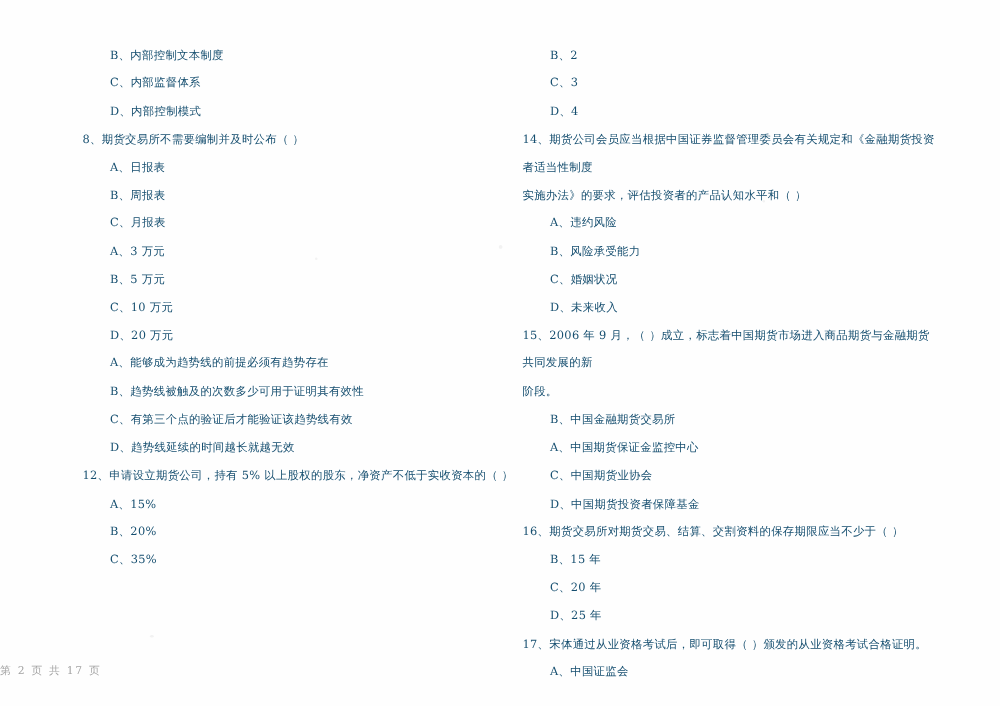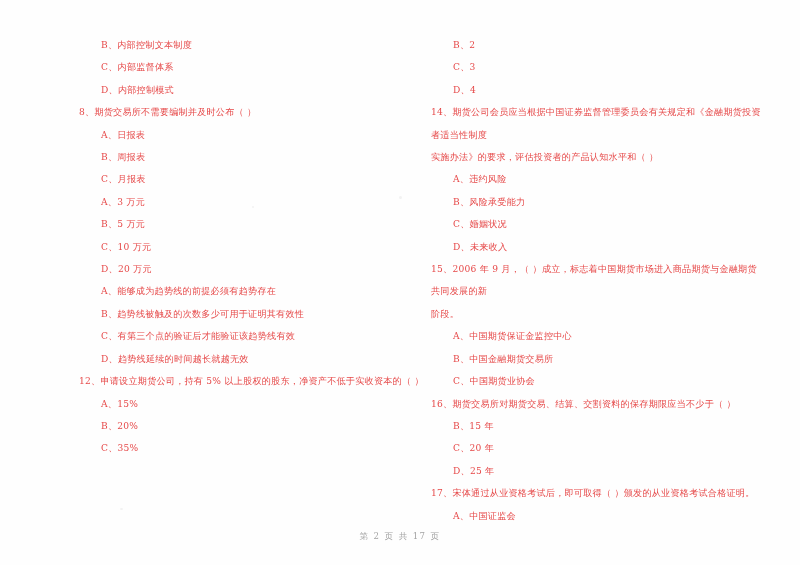--- a/index.html
+++ b/index.html
@@ -18,24 +18,23 @@
   
   .page {
     position: absolute;
     inset: 0;
     background: #fefefe;
   }
 
   .scan-layer {
     position: absolute;
     inset: 0;
-    color: #ef4444;
+    color: #0c4a6e;
     -webkit-font-smoothing: antialiased;
     filter: blur(0.22px) contrast(0.92);
-    margin-left: 13px;
   }
 
   .column {
     position: absolute;
     top: 34px;
     width: 330px;
     font-size: 9.1px;
     line-height: 22.4px;
   }
   .column.left  { left: 66px; }
@@ -64,21 +63,21 @@
     padding-left: 22px;
     letter-spacing: 0.25px;
     white-space: nowrap;
   }
 
   .footer {
     position: absolute;
     left: 0;
     right: 0;
     top: 531px;
-    text-align: center;
+    text-align: left;
     font-size: 8.6px;
     color: #a3a3a3;
     letter-spacing: 1.4px;
     filter: blur(0.25px);
   }
 
   
   .speck {
     position: absolute;
     background: #f2f2f2;
@@ -118,23 +117,24 @@
     <div class="column right">
         <div class="opt">B、2</div>
         <div class="opt">C、3</div>
         <div class="opt">D、4</div>
         <div class="stem wrap"><span>14、期货公司会员应当根据中国证券监督管理委员会有关规定和《金融期货投资者适当性制度</span><span class="cont">实施办法》的要求，评估投资者的产品认知水平和（      ）</span></div>
         <div class="opt">A、违约风险</div>
         <div class="opt">B、风险承受能力</div>
         <div class="opt">C、婚姻状况</div>
         <div class="opt">D、未来收入</div>
         <div class="stem wrap"><span>15、2006 年 9 月，（      ）成立，标志着中国期货市场进入商品期货与金融期货共同发展的新</span><span class="cont">阶段。</span></div>
+        <div class="opt">B、中国金融期货交易所</div>
         <div class="opt">A、中国期货保证金监控中心</div>
-        <div class="opt">B、中国金融期货交易所</div>
         <div class="opt">C、中国期货业协会</div>
+        <div class="opt">D、中国期货投资者保障基金</div>
         <div class="stem"><span>16、期货交易所对期货交易、结算、交割资料的保存期限应当不少于（      ）</span></div>
         <div class="opt">B、15 年</div>
         <div class="opt">C、20 年</div>
         <div class="opt">D、25 年</div>
         <div class="stem"><span>17、宋体通过从业资格考试后，即可取得（      ）颁发的从业资格考试合格证明。</span></div>
         <div class="opt">A、中国证监会</div>
       </div>
 
   </div>
 

